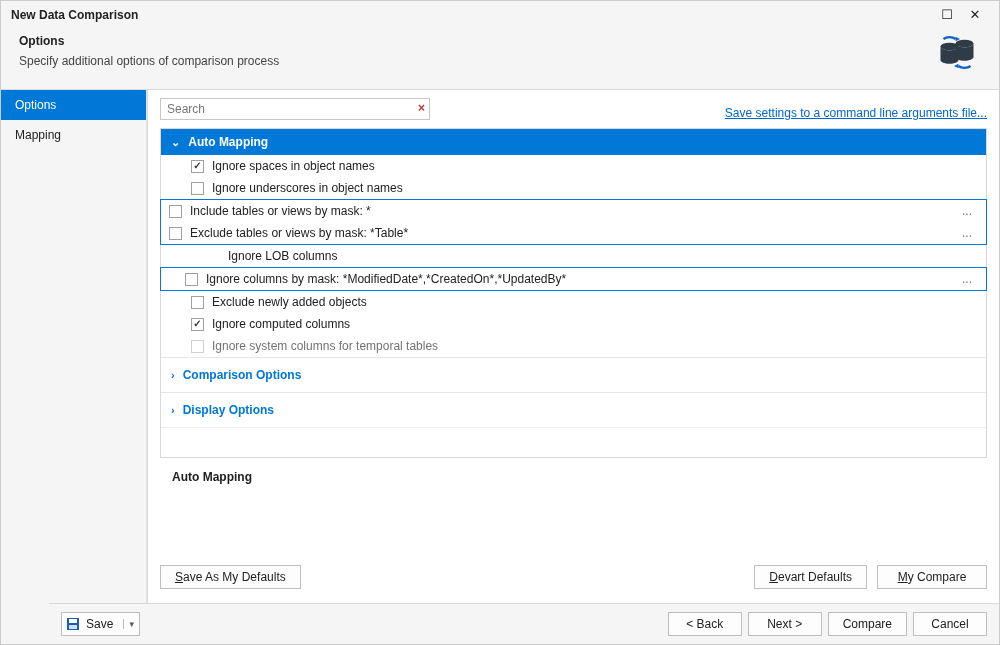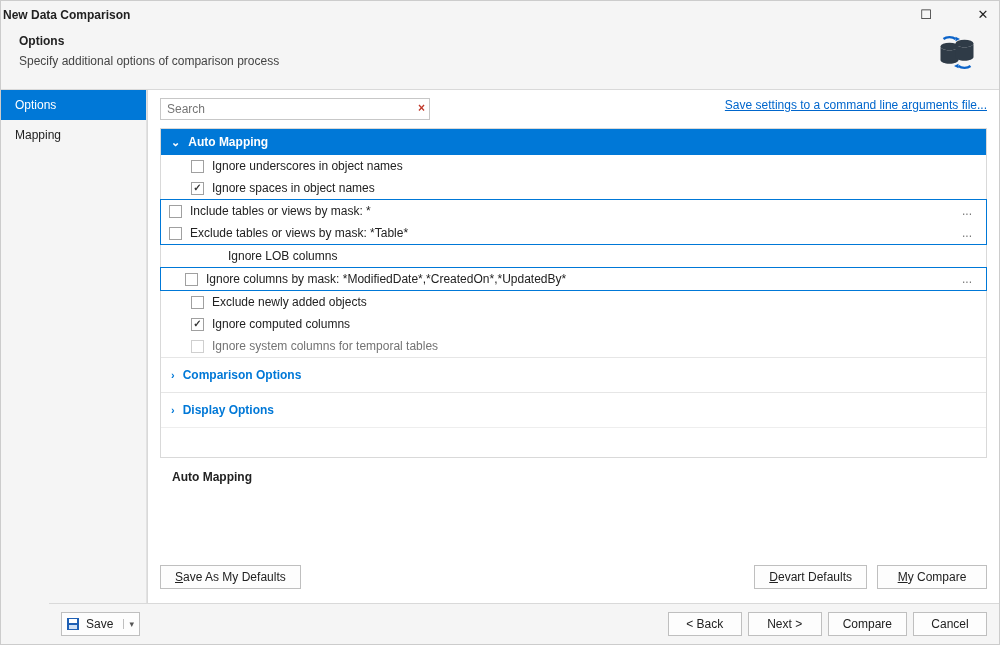--- a/index.html
+++ b/index.html
@@ -1,31 +1,31 @@
 <!DOCTYPE html>
 <html><head>
 <meta charset="utf-8">
 <style>
   * { box-sizing: border-box; font-family: "Segoe UI", Tahoma, sans-serif; }
   body { margin: 0; background: #fff; font-size: 12px; color: #222; }
   .window { width: 1000px; height: 645px; border: 1px solid #ccc; display: flex; flex-direction: column; background: #f5f5f5; }
-  .titlebar { display: flex; align-items: center; padding: 6px 2px; background: #f5f5f5; gap: 29px; }
+  .titlebar { display: flex; align-items: center; padding: 6px 10px; background: #f5f5f5; }
   .titlebar .title { font-weight: 600; font-size: 12px; flex: 1; }
   .titlebar .winbtn { width: 28px; text-align: center; font-size: 13px; cursor: default; }
   .header { display: flex; align-items: flex-start; padding: 6px 18px 12px 18px; border-bottom: 1px solid #d9d9d9; }
   .header-text { flex: 1; }
   .header-text .h-title { font-weight: 600; font-size: 12px; margin-bottom: 6px; }
   .header-text .h-sub { font-size: 12px; color: #444; }
   .header-icon svg { width: 48px; height: 40px; }
   .body { flex: 1; display: flex; min-height: 0; }
   .sidebar { width: 146px; background: #f5f5f5; border-right: 1px solid #e2e2e2; }
   .sidebar .nav-item { padding: 8px 14px; font-size: 12px; cursor: default; }
   .sidebar .nav-item.selected { background: #0078d7; color: #fff; }
   .main { flex: 1; display: flex; flex-direction: column; background: #fff; border-left: 1px solid #d9d9d9; }
-  .toprow { display: flex; align-items: flex-start; padding: 8px 12px; gap: 16px; }
+  .toprow { display: flex; align-items: flex-end; padding: 8px 12px; gap: 16px; }
   .search { position: relative; width: 270px; }
   .search input { width: 100%; height: 22px; border: 1px solid #c7c7c7; padding: 2px 22px 2px 6px; font-size: 12px; }
   .search .clear { position: absolute; right: 5px; top: 3px; color: #c0392b; font-weight: bold; cursor: default; }
   .toprow .spacer { flex: 1; }
   .linklike { color: #0066cc; text-decoration: underline; font-size: 12px; cursor: default; }
   .content { flex: 1; padding: 0 12px 10px 12px; overflow: hidden;}
   .panel { border: 1px solid #d9d9d9; background: #fff; }
   .sec-header { background: #0078d7; color: #fff; display: flex; align-items: center; padding: 6px 10px; font-weight: 600; font-size: 12px; }
   .sec-header .chev { margin-right: 8px; font-size: 11px; display:inline-block;}
   .sec-header.expanded .chev { }
@@ -108,26 +108,26 @@
 
       <div class="content">
         <div class="panel">
 
           <div class="sec-header expanded">
             <span class="chev">⌄</span>
             <span>Auto Mapping</span>
           </div>
 
           <div class="opt-row">
+            <span class="cb checked"></span>
+            <span>Ignore spaces in object names</span>
+          </div>
+          <div class="opt-row">
             <span class="cb"></span>
             <span>Ignore underscores in object names</span>
-          </div>
-          <div class="opt-row">
-            <span class="cb checked"></span>
-            <span>Ignore spaces in object names</span>
           </div>
 
           <div class="hl-group">
             <div class="opt-row">
               <span class="cb"></span>
               <span>Include tables or views by mask: *</span>
               <span class="ellips">...</span>
             </div>
             <div class="opt-row">
               <span class="cb"></span>

